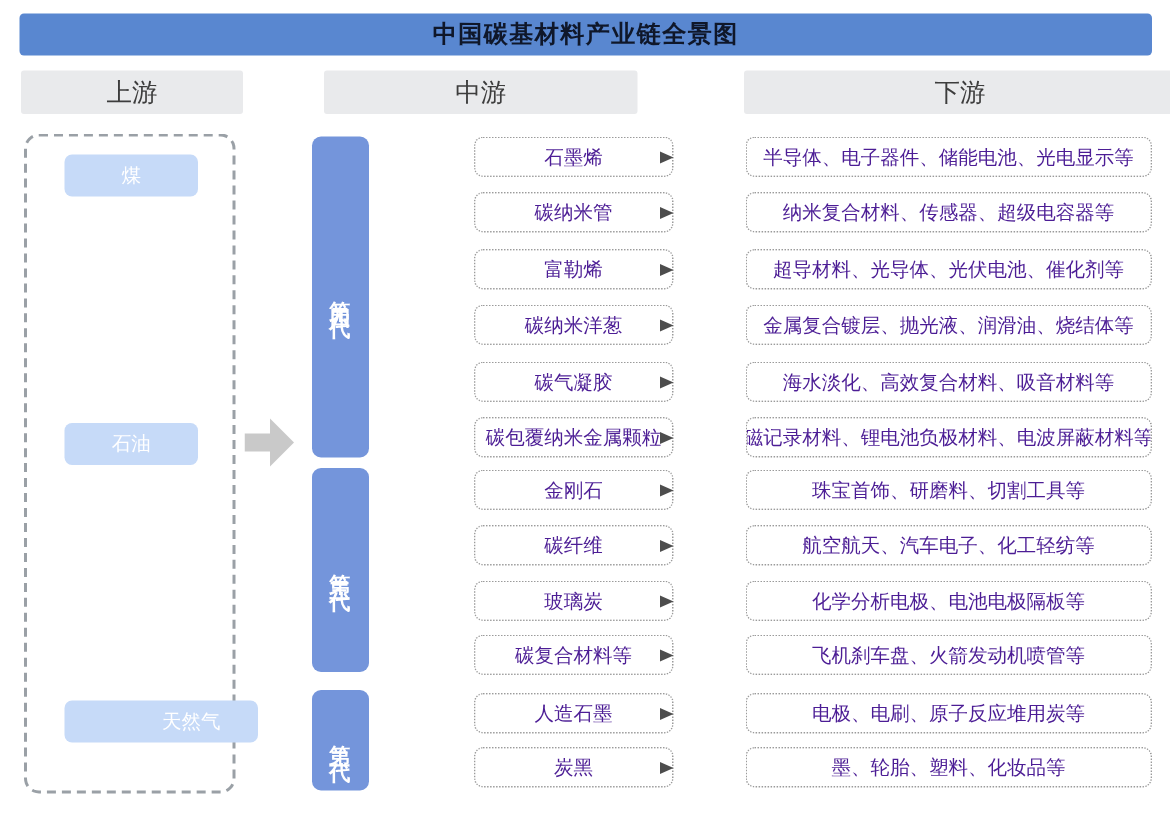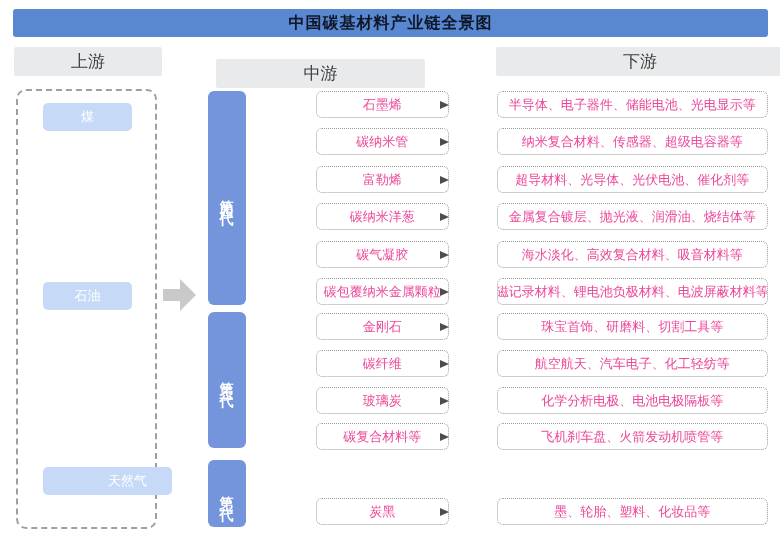--- a/index.html
+++ b/index.html
@@ -14,21 +14,21 @@
     display:flex;align-items:center;justify-content:center;
   }
 
   
   .col-header{
     position:absolute;top:47px;height:29px;background:#e9eaec;border-radius:2px;
     color:#3d3d3d;font-size:17px;
     display:flex;align-items:center;justify-content:center;
   }
   .h-up{left:14px;width:148px;}
-  .h-mid{left:216px;width:209px;margin-top:12px;}
+  .h-mid{left:216px;width:209px;}
   .h-down{left:480px;width:288px;margin-left:16px;}
 
   
   .upstream-box{
     position:absolute;left:16px;top:89px;width:141px;height:440px;
     border:2px dashed #9aa0a6;border-radius:10px;box-sizing:border-box;
   }
   .up-item{
     position:absolute;left:25px;width:89px;height:28px;
     background:#c6daf8;border-radius:5px;color:#ffffff;font-size:13px;
@@ -55,21 +55,21 @@
   
   .row{
     position:absolute;left:268px;width:500px;height:27px;
     display:flex;align-items:stretch;
   }
   .r0{top:91px}.r1{top:128px}.r2{top:166px}.r3{top:203px}.r4{top:241px}.r5{top:278px}
   .r6{top:313px}.r7{top:350px}.r8{top:387px}.r9{top:423px}.r10{top:462px}.r11{top:498px}
 
   .mid-box,.down-box{
     border:1px dotted #9b9b9b;border-radius:6px;background:#ffffff;box-sizing:border-box;
-    color:#ec4899;font-size:13px;
+    color:#4c1d95;font-size:13px;
     display:flex;align-items:center;justify-content:center;
     white-space:nowrap;overflow:hidden;margin-left:48px;
   }
   .mid-box{width:148px;}
   .down-box{width:303px;}
 
   .row-arrow{position:relative;flex:1;}
   .row-arrow::before{
     content:"";position:absolute;left:2px;right:8px;top:50%;
     border-top:1px solid #7f7f7f;
@@ -148,19 +148,24 @@
   <div class="row r8">
     <div class="mid-box">玻璃炭</div>
     <div class="row-arrow"></div>
     <div class="down-box">化学分析电极、电池电极隔板等</div>
   </div>
   <div class="row r9">
     <div class="mid-box">碳复合材料等</div>
     <div class="row-arrow"></div>
     <div class="down-box">飞机刹车盘、火箭发动机喷管等</div>
   </div>
+  <div class="row r10">
+    <div class="mid-box">人造石墨</div>
+    <div class="row-arrow"></div>
+    <div class="down-box">电极、电刷、原子反应堆用炭等</div>
+  </div>
   <div class="row r11">
     <div class="mid-box">炭黑</div>
     <div class="row-arrow"></div>
     <div class="down-box">墨、轮胎、塑料、化妆品等</div>
   </div>
 
 </div>
 
 </body></html>

